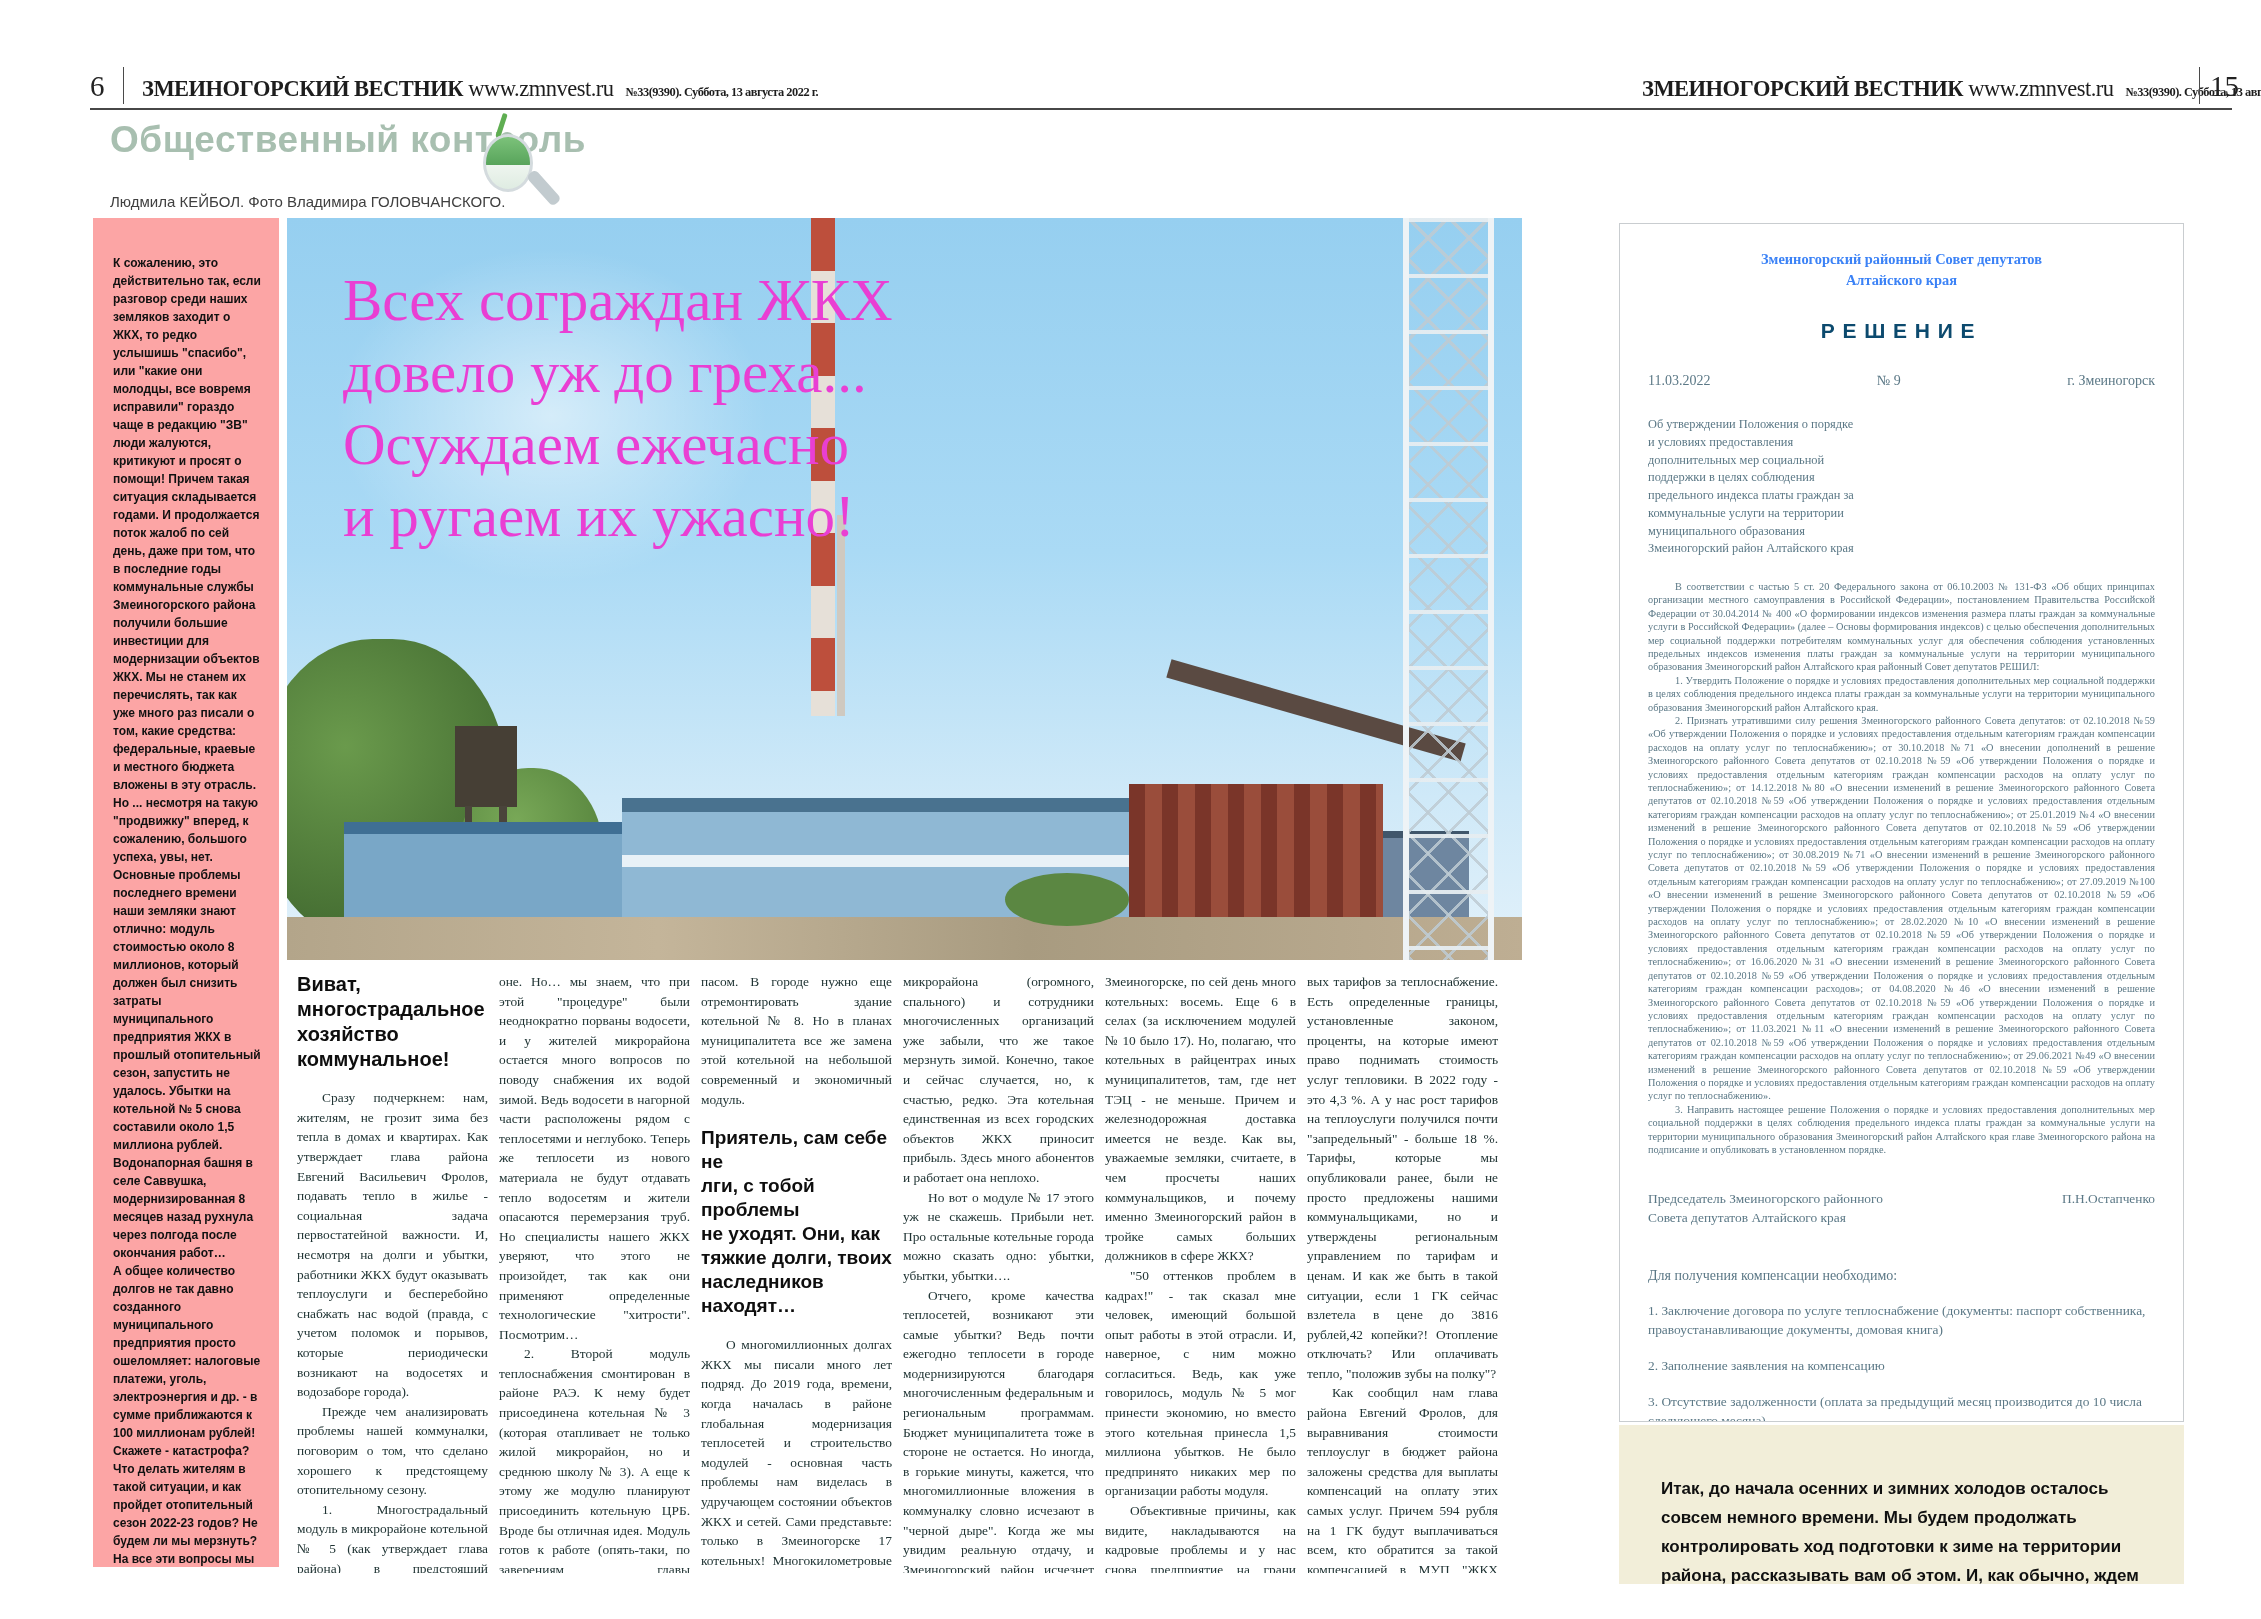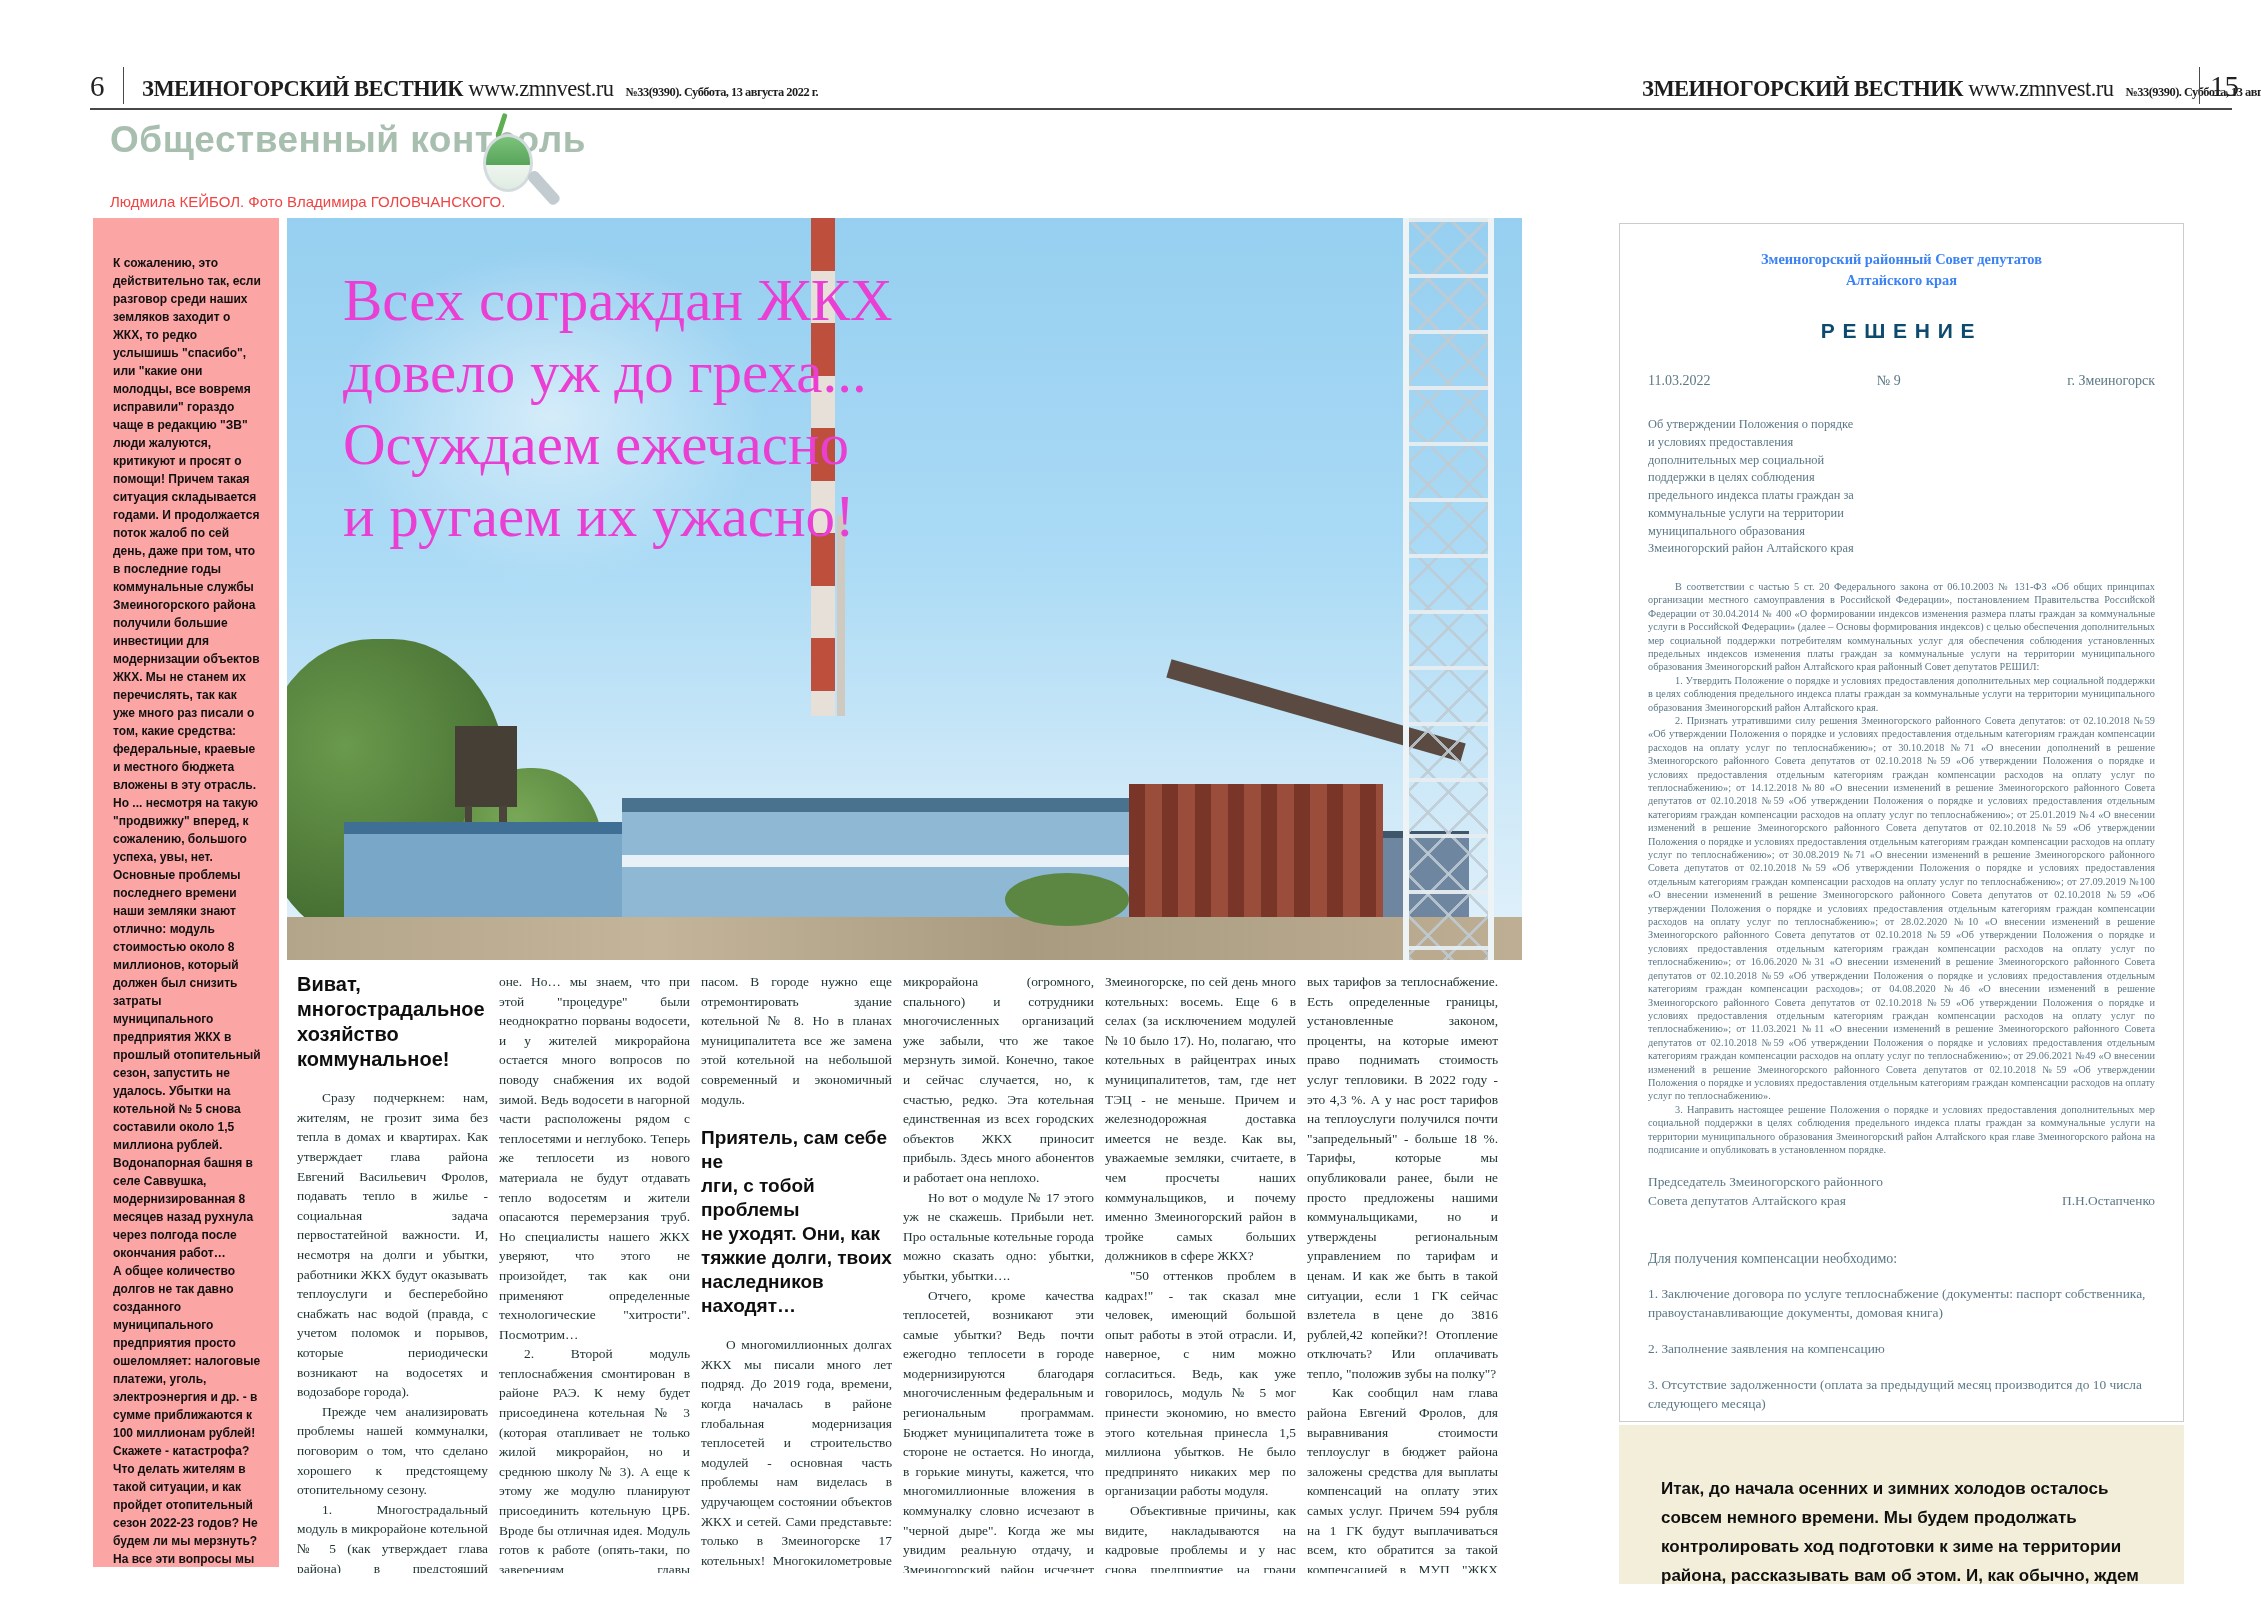--- a/index.html
+++ b/index.html
@@ -9,21 +9,21 @@
 
   
   .pgnum{font:400 29px/29px "Liberation Serif",serif;color:#222;}
   .vrule{width:1.4px;background:#4a4a4a;}
   .mast{font:700 22.5px/25px "Liberation Serif",serif;letter-spacing:-0.5px;color:#1d1d1d;white-space:nowrap;}
   .mast .site{font-weight:400;}
   .mast .issue{font:700 12.4px/14.4px "Liberation Serif",serif;margin-left:6.7px;}
   .hrule{height:1.9px;background:#474747;}
 
   .section-title{font:700 37px/38px "Liberation Sans",sans-serif;color:#a8bfb0;letter-spacing:0.5px;}
-  .byline{font:400 15px/17px "Liberation Sans",sans-serif;color:#ef4444;}
+  .byline{font:400 15px/17px "Liberation Sans",sans-serif;color:#404040;}
 
   
   .mag{position:absolute;}
   .mag .lens{position:absolute;left:0;top:13.4px;width:44px;height:52px;border-radius:50%;
        border:3.8px solid #d4dbde;background:linear-gradient(180deg,#7cc27a 0%,#58a45b 54%,#eef5ef 54%,#dfece2 100%);}
   .mag .handle{position:absolute;left:41px;top:61px;width:40px;height:11.5px;background:#c2cbcf;border-radius:4.8px;transform:rotate(48deg);}
   .mag .stem{position:absolute;left:16.3px;top:-7.7px;width:4.8px;height:25px;background:#5fae52;transform:rotate(18deg);border-radius:1.9px;}
 
   
   .sidebar{background:#fca5a5;padding:36px 18px 0 20px;box-sizing:border-box;overflow:hidden;}
@@ -75,21 +75,21 @@
   
   .doc{border:1px solid #c9cdd0;box-sizing:border-box;padding:25px 28px 0 28px;overflow:hidden;
        font-family:"Liberation Serif",serif;color:#5b7886;background:#fff;}
   .doc-org{font:700 14.4px/21px "Liberation Serif",serif;text-align:center;white-space:pre-line;color:#3b82f6;}
   .doc-title{font:700 21px/23px "Liberation Sans",sans-serif;letter-spacing:7.7px;text-align:center;
        margin-top:28px;color:#0c4a6e;}
   .doc-meta{display:flex;justify-content:space-between;margin-top:31px;font:400 14px/16.3px "Liberation Serif",serif;}
   .doc-subject{margin-top:27px;width:306px;font:400 12.4px/17.7px "Liberation Serif",serif;white-space:pre-line;}
   .doc-body{margin-top:22px;font:400 10.3px/13.4px "Liberation Serif",serif;text-align:justify;}
   .doc-body p{margin:0;text-indent:27px;}
-  .doc-sig{display:flex;justify-content:space-between;align-items:flex-end;margin-top:16px;
+  .doc-sig{display:flex;justify-content:space-between;margin-top:33px;
        font:400 13.4px/19px "Liberation Serif",serif;}
   .doc-sig .l{white-space:pre-line;}
   .comp-title{margin-top:40px;font:400 14px/17px "Liberation Serif",serif;}
   .comp-item{margin-top:17px;font:400 13.4px/19px "Liberation Serif",serif;}
 
   
   .footer-note{background:#f2eed9;box-sizing:border-box;padding:49px 42px 0 42px;overflow:hidden;}
   .footer-note div{font:700 17px/29px "Liberation Sans",sans-serif;color:#101010;}
 </style>
 </head>

